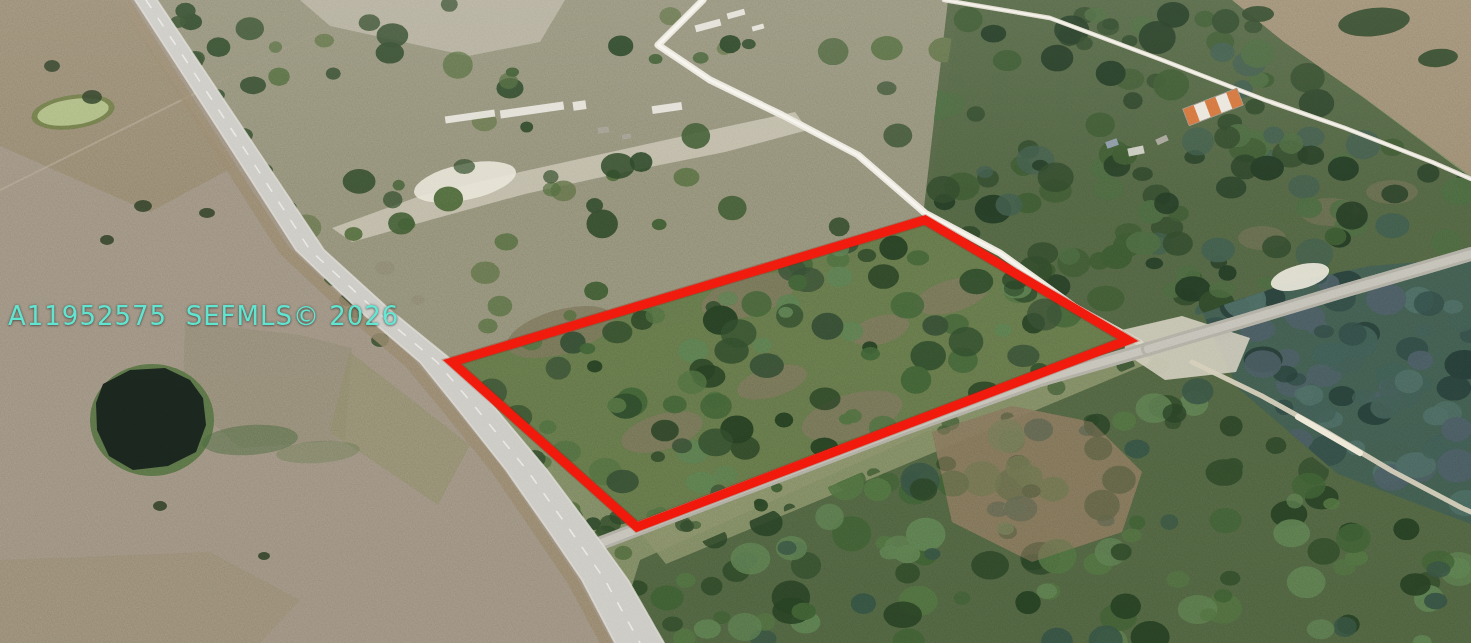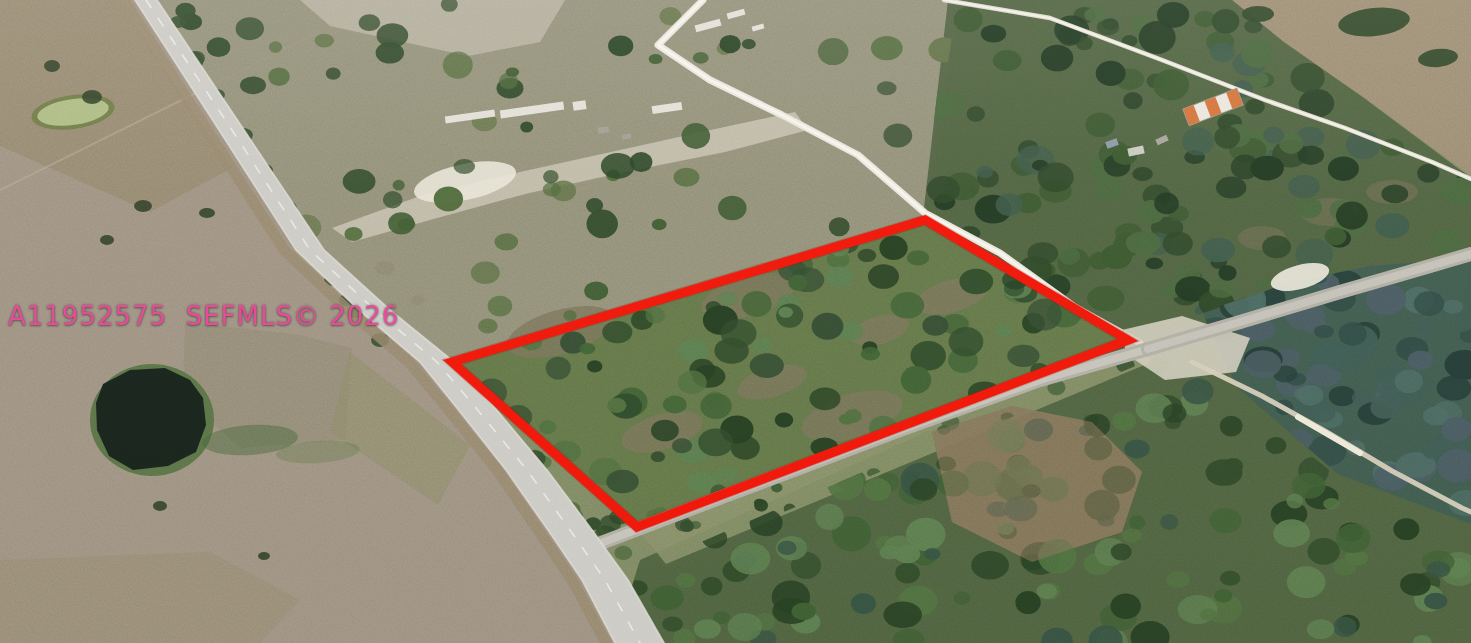--- a/index.html
+++ b/index.html
@@ -1,21 +1,21 @@
 <!DOCTYPE html>
 <html><head>
 <meta charset="utf-8">
 <style>
   html,body{margin:0;padding:0;background:#222;}
   #stage{position:relative;width:1471px;height:643px;overflow:hidden;font-family:"DejaVu Sans",sans-serif;}
   #stage svg{position:absolute;left:0;top:0;display:block;}
   #watermark{
     position:absolute;left:8px;top:301px;
     font-size:26px;font-weight:400;letter-spacing:1px;white-space:pre;
-    color:#ec4899;opacity:.95;
+    color:#5eead4;opacity:.95;
     text-shadow:0 0 3px rgba(45,45,45,.6),0 1px 2px rgba(45,45,45,.45);
     user-select:none;pointer-events:none;
   }
 </style>
 </head>
 <body>
 
 <div id="stage">
   <svg id="scene" width="1471" height="643" viewBox="0 0 1471 643" xmlns="http://www.w3.org/2000/svg">
     <defs>

